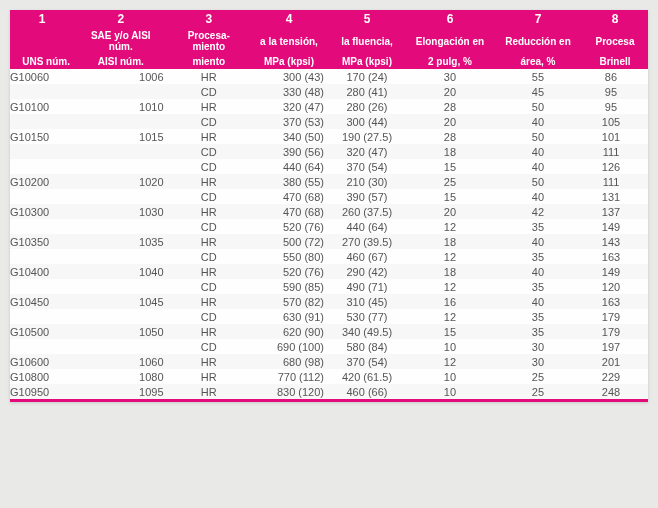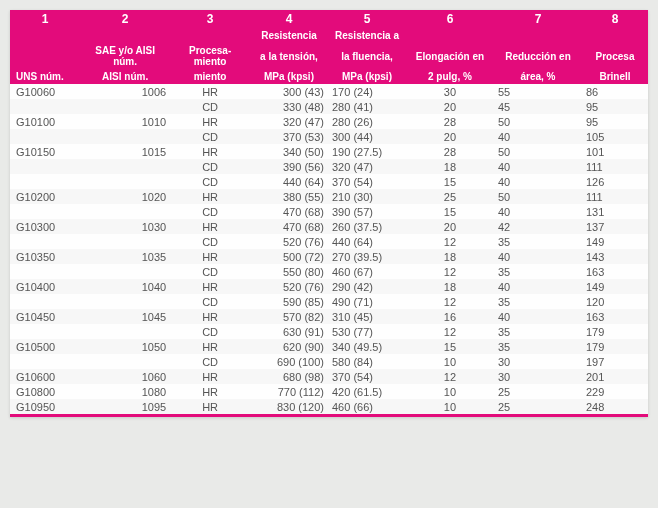--- a/index.html
+++ b/index.html
@@ -3,28 +3,28 @@
 <meta charset="utf-8">
 <style>
 html,body{margin:0;padding:0;background:#e9eae8;font-family:Arial,Helvetica,sans-serif;font-size:11px;color:#555}
 .page{margin:10px;background:#fefefe;box-shadow:0 1px 3px rgba(0,0,0,.15)}
 .table{width:100%;border-collapse:collapse}
 thead{background:#e30b7b;color:#fff;text-align:center}
 thead td{padding:2px 4px;font-weight:bold;font-size:12px}
 thead tr.sub td{font-weight:bold;font-size:10px;border:none}
 tbody td{padding:1.5px 4px;white-space:nowrap}
 tbody tr:nth-child(even){background:#f7f7f7}
-td.c1{text-align:left;min-width:60px;padding-left:6px}
+td.c1{text-align:left;min-width:60px;padding-left:0}
 td.c2{text-align:right;min-width:55px}
 td.c3{text-align:center;min-width:50px}
 td.c4{text-align:right;min-width:70px}
-td.c5{min-width:70px}
+td.c5{text-align:center;min-width:70px}
 td.c6{text-align:center;min-width:80px}
-td.c7{min-width:80px}
-td.c8{text-align:left;min-width:50px;padding-right:12px}
+td.c7{text-align:center;min-width:80px}
+td.c8{text-align:center;min-width:50px;padding-right:12px}
 .footer-line{height:3px;background:#e30b7b}
 tbody tr.markrow td.c7{position:relative}
 tbody tr.markrow td.c7::before,tbody tr.markrow td.c7::after{content:"";position:absolute;top:2px;bottom:2px;width:8px;background:rgba(255,170,0,.35)}
 tbody tr.markrow td.c7::before{left:2px}
 tbody tr.markrow td.c7::after{right:2px}
 </style>
 </head>
 <body>
 <div class="page">
 
@@ -35,40 +35,30 @@
   <td>2</td>
   <td>3</td>
   <td>4</td>
   <td>5</td>
   <td>6</td>
   <td>7</td>
   <td>8</td>
 </tr>
 <tr class="sub">
   <td></td>
-          <td></td>
-          <td></td>
-  <td>Resistencia</td>
-  <td>Resistencia a</td>
-  <td></td>
-          <td></td>
-          <td></td>
-</tr>
-<tr class="sub">
-  <td></td>
   <td>SAE y/o AISI núm.</td>
   <td rowspan="1">Procesa­-miento</td>
   <td>a la tensión,</td>
   <td>la fluencia,</td>
   <td>Elongación en</td>
   <td>Reducción en</td>
   <td>Procesa</td>
 </tr>
 <tr class="sub">
-  <td style="text-align:left;padding-left:6px">UNS núm.</td>
+  <td style="text-align:right;padding-left:6px">UNS núm.</td>
   <td>AISI núm.</td>
   <td>miento</td>
   <td>MPa (kpsi)</td>
   <td>MPa (kpsi)</td>
   <td>2 pulg, %</td>
   <td>área, %</td>
   <td>Brinell</td>
 </tr>
 </thead>
 <tbody id="tbody">

